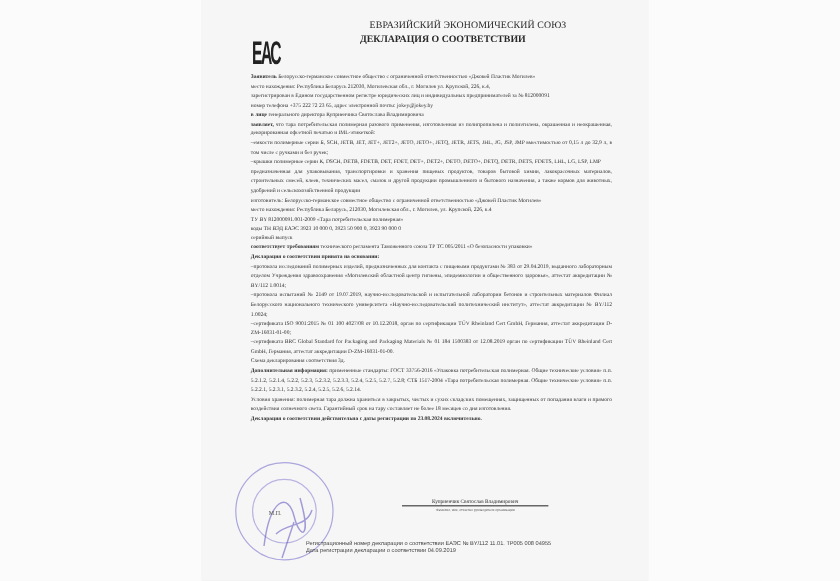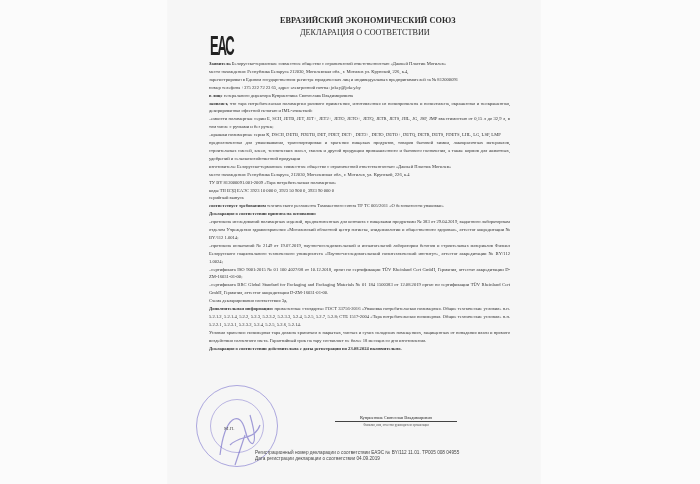--- a/index.html
+++ b/index.html
@@ -1,20 +1,20 @@
 <!DOCTYPE html>
 <html><head>
 <meta charset="utf-8">
 <style>
   html,body{margin:0;padding:0;background:#fbfbfb;}
   body{width:700px;height:484px;position:relative;overflow:hidden;font-family:"Liberation Serif","DejaVu Serif",serif;color:#2a2a2a;}
   .page{position:absolute;left:168px;top:0;width:372px;height:484px;background:#f6f6f6;box-shadow:0 0 1px #e8e8e8;}
   .eac{position:absolute;left:210px;top:30px;font-family:"Liberation Sans",sans-serif;font-size:21px;font-weight:bold;letter-spacing:-2px;transform:scaleX(0.62) scaleY(1.3);transform-origin:left top;color:#222;}
-  .head1{position:absolute;left:280px;top:16px;font-size:8.2px;font-weight:bold;letter-spacing:0.1px;}
-  .head2{position:absolute;left:300px;top:28px;font-size:8.2px;font-weight:normal;}
+  .head1{position:absolute;left:308px;top:16px;font-size:8.2px;font-weight:normal;letter-spacing:0.1px;}
+  .head2{position:absolute;left:300px;top:28px;font-size:8.2px;font-weight:bold;}
   .body{position:absolute;left:209px;top:60px;width:301px;font-size:4.6px;line-height:7.9px;text-align:justify;color:#333;}
   .body p{margin:0;}
   .b{font-weight:bold;}
   .sig-line{position:absolute;left:335px;top:415px;width:122px;border-bottom:0.6px solid #444;font-size:4.4px;text-align:center;line-height:6px;}
   .sig-caption{position:absolute;left:335px;top:423px;width:122px;font-size:3px;text-align:center;color:#555;}
   .stamp{position:absolute;left:196px;top:385px;width:80px;height:80px;border-radius:50%;border:1.4px solid rgba(110,100,200,0.55);}
   .stamp-inner{position:absolute;left:210px;top:399px;width:52px;height:52px;border-radius:50%;border:1px solid rgba(110,100,200,0.45);}
   .mp{position:absolute;left:224px;top:426px;font-size:5px;color:#555;}
   .sig-scribble{position:absolute;left:200px;top:395px;width:80px;height:80px;}
   .reg{position:absolute;left:255px;top:450px;font-family:"Liberation Sans",sans-serif;font-size:4.7px;line-height:6px;color:#444;}

